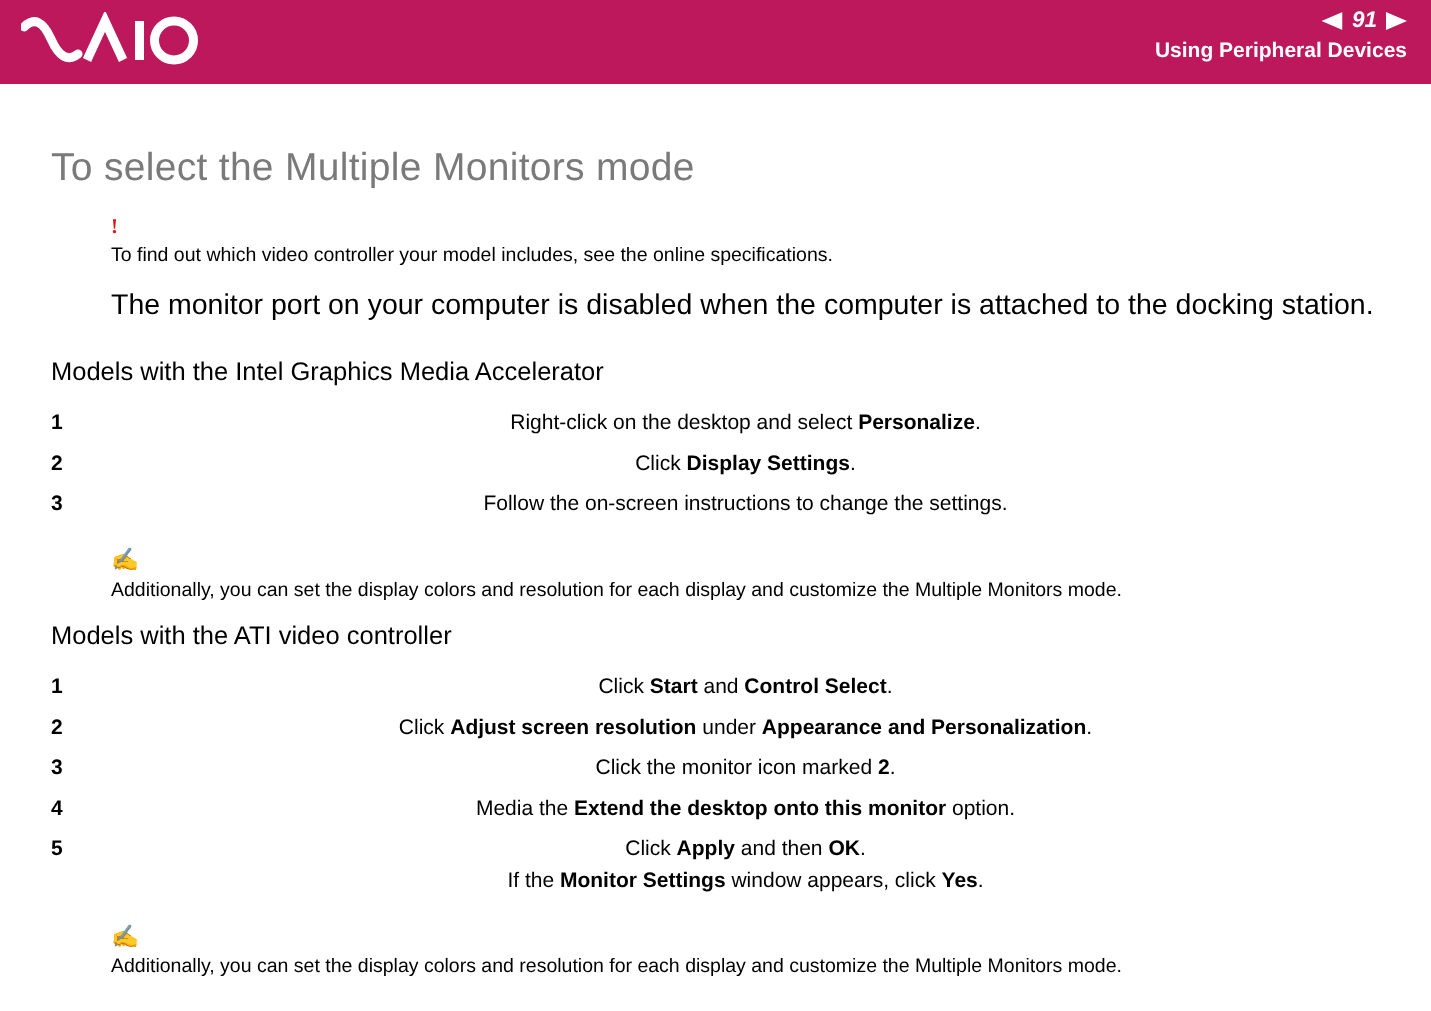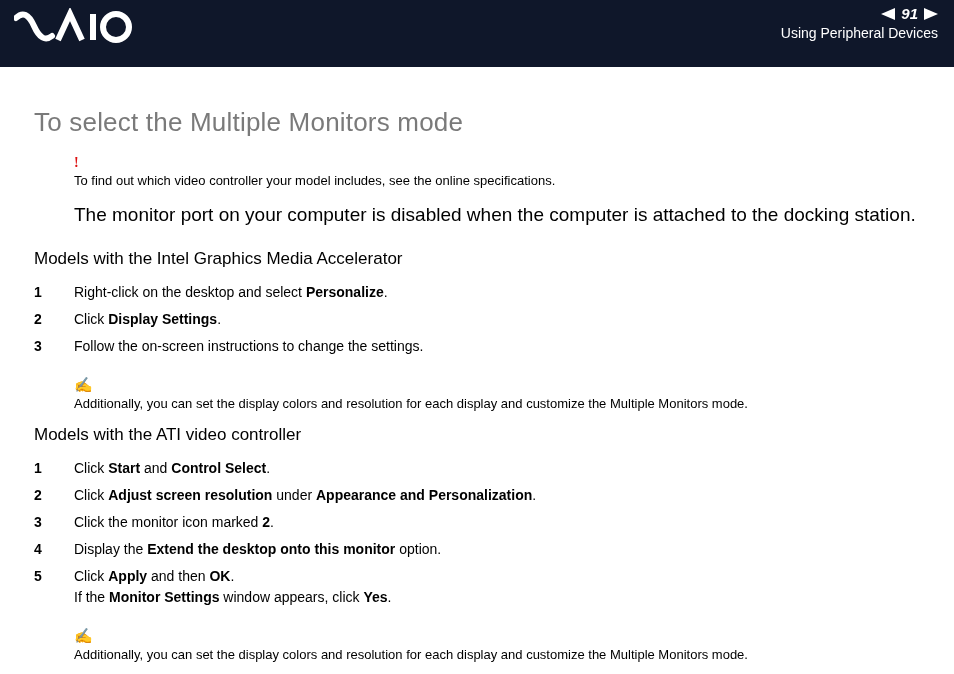--- a/index.html
+++ b/index.html
@@ -6,23 +6,23 @@
     margin: 0; padding: 0;
     width: 954px; height: 674px;
     font-family: Arial, Helvetica, sans-serif;
     background: #fff;
     color: #000;
     overflow: hidden;
   }
 
   
   .header {
-    background: #0f172a;
+    background: #be185d;
     color: #fff;
-    height: 67px;
+    height: 56px;
     width: 100%;
     position: relative;
   }
   .logo {
     position: absolute;
     left: 14px;
     top: 8px;
   }
   .logo svg { display: block; }
 
@@ -38,21 +38,21 @@
     justify-content: flex-end;
     gap: 6px;
     font-style: italic;
     font-weight: bold;
     font-size: 15px;
     line-height: 1;
     margin-bottom: 4px;
   }
   .nav-arrow { display: inline-block; line-height: 0; }
   .section-title {
-    font-weight: normal;
+    font-weight: bold;
     font-size: 14px;
     color: #fff;
   }
 
   
   .content {
     padding: 30px 34px 0 34px;
   }
   .page-title {
     font-size: 26px;
@@ -86,20 +86,21 @@
     font-size: 17px;
     font-weight: normal;
     margin: 6px 0 10px 0;
   }
 
   ol.steps {
     list-style: none;
     padding: 0;
     margin: 0 0 18px 0;
     counter-reset: step;
+    text-align: center;
   }
   ol.steps > li {
     counter-increment: step;
     position: relative;
     padding: 3px 0 3px 40px;
     font-size: 14px;
     line-height: 1.5;
   }
   ol.steps > li::before {
     content: counter(step);
@@ -182,21 +183,21 @@
     <li>
       <span>Click </span><b>Start</b><span> and </span><b>Control Select</b><span>.</span>
     </li>
     <li>
       <span>Click </span><b>Adjust screen resolution</b><span> under </span><b>Appearance and Personalization</b><span>.</span>
     </li>
     <li>
       <span>Click the monitor icon marked </span><b>2</b><span>.</span>
     </li>
     <li>
-      <span>Display the </span><b>Extend the desktop onto this monitor</b><span> option.</span>
+      <span>Media the </span><b>Extend the desktop onto this monitor</b><span> option.</span>
     </li>
     <li>
       <span>Click </span><b>Apply</b><span> and then </span><b>OK</b><span>.</span>
       <span class="step-sub">
         <span>If the </span><b>Monitor Settings</b><span> window appears, click </span><b>Yes</b><span>.</span>
       </span>
     </li>
   </ol>
 
   <div class="note-block">

